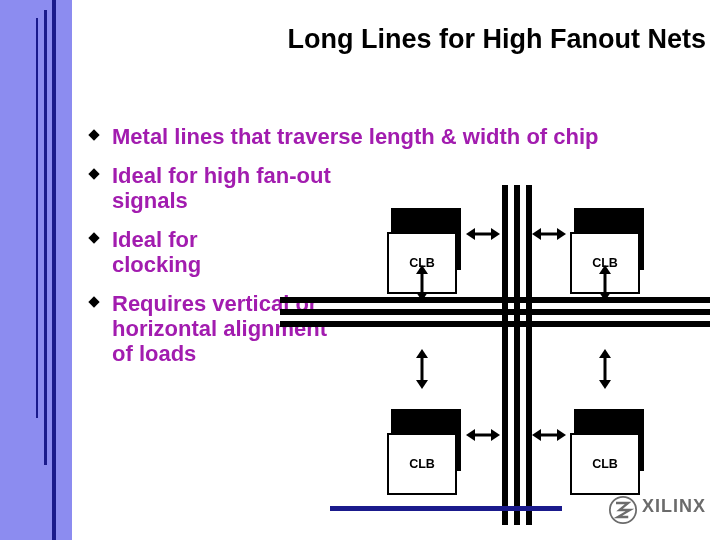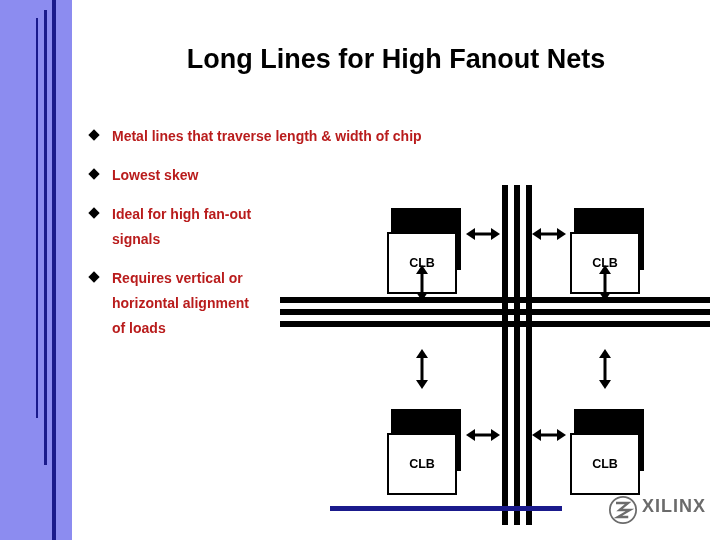--- a/index.html
+++ b/index.html
@@ -32,42 +32,42 @@
     background: #1a1a8c;
   }
   .band-line.l1 { left: 52px; top: 0px;  width: 4px; height: 540px; }
   .band-line.l2 { left: 44px; top: 10px; width: 3px; height: 455px; }
   .band-line.l3 { left: 36px; top: 18px; width: 2px; height: 400px; }
 
   
   .title {
     position: absolute;
     left: 86px;
-    top: 44px;
+    top: 24px;
     width: 620px;
-    text-align: center;
+    text-align: right;
     font-size: 27px;
     font-weight: bold;
     color: #000000;
     letter-spacing: 0px;
   }
 
   
   .bullets {
     position: absolute;
     left: 90px;
     top: 124px;
     width: 580px;
   }
   .bullet {
     position: relative;
     margin-bottom: 14px;
-    font-size: 14px;
+    font-size: 22px;
     font-weight: bold;
-    color: #b91c1c;
+    color: #a21caf;
     line-height: 25px;
   }
   .bullet .dot {
     position: absolute;
     left: 0px;
     top: 7px;
     width: 8px;
     height: 8px;
     background: #000000;
     transform: rotate(45deg);
@@ -164,28 +164,29 @@
     <div class="band-line l3"></div>
   </div>
 
   <div class="title">Long Lines for High Fanout Nets</div>
 
   <div class="bullets">
     <div class="bullet b1">
       <span class="dot"></span>
       <span class="txt">Metal lines that traverse length &amp; width of chip</span>
     </div>
-    <div class="bullet b2">
-      <span class="dot"></span>
-      <span class="txt">Lowest skew</span>
-    </div>
     <div class="bullet b3">
       <span class="dot"></span>
       <span class="txt">Ideal for high fan-out
         signals</span>
+    </div>
+    <div class="bullet b4">
+      <span class="dot"></span>
+      <span class="txt">Ideal for
+      clocking</span>
     </div>
     <div class="bullet b5">
       <span class="dot"></span>
       <span class="txt">Requires vertical or
       horizontal alignment
       of loads</span>
     </div>
   </div>
 
   <div class="diagram">

